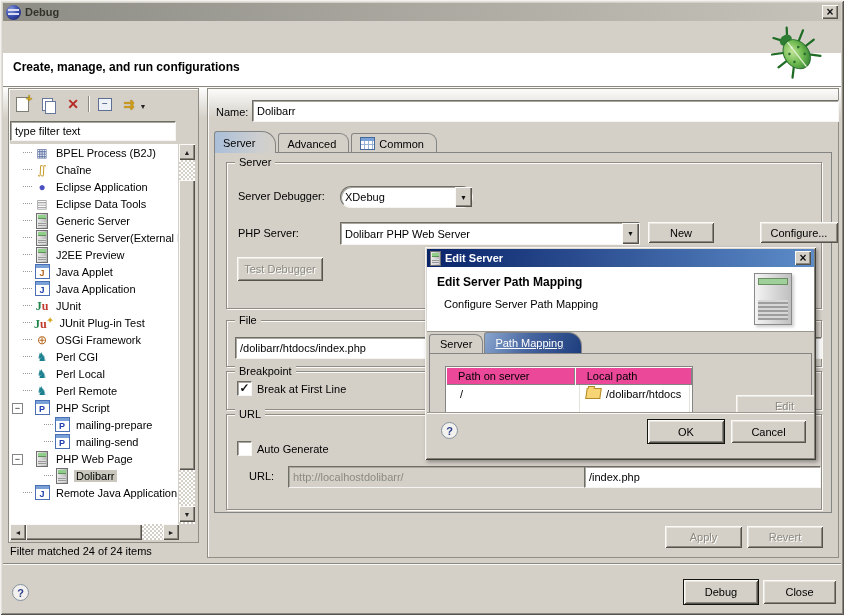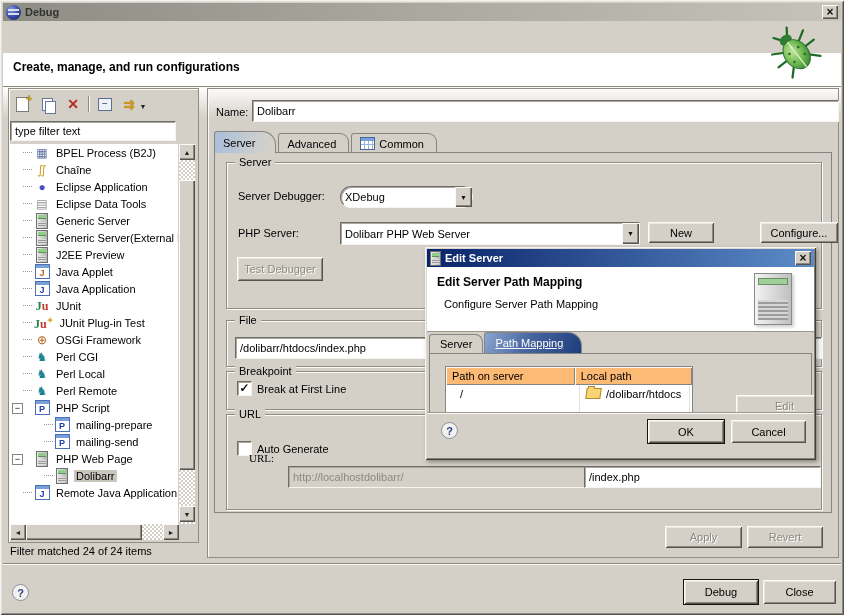--- a/index.html
+++ b/index.html
@@ -90,21 +90,21 @@
   .big-server{position:absolute;right:22px;top:6px;width:36px;height:50px;background:linear-gradient(90deg,#f4f4f4,#bfbfbf);border:1px solid #8a8a8a;box-shadow:2px 2px 3px rgba(0,0,0,.2);}
   .big-server::before{content:"";position:absolute;left:3px;right:3px;top:4px;height:5px;background:#9fd09a;border:1px solid #6b8f63;}
   .big-server::after{content:"";position:absolute;left:3px;right:3px;bottom:4px;height:20px;background:repeating-linear-gradient(#d6d6d6 0 2px,#9d9d9d 2px 4px);}
   .dtabs{position:absolute;left:4px;top:86px;height:20px;display:flex;align-items:flex-end;}
   .dtab{height:18px;display:flex;align-items:center;padding:0 10px;border:1px solid #848484;border-bottom:none;border-radius:3px 8px 0 0;background:#d4d0c8;margin-right:1px;}
   .dtab.selblue{height:20px;background:linear-gradient(115deg,#8aa7cf 0%,#47659f 45%,#1d3d7d 100%);color:#fff;border-radius:3px 14px 0 0;padding-right:18px;text-decoration:underline;z-index:2;}
   .dclip{position:absolute;left:2px;top:106px;right:2px;height:59px;overflow:hidden;}
   .dtabarea{position:absolute;left:2px;top:0;right:2px;height:80px;border:1px solid #848484;}
   .pmtable{position:absolute;left:18px;top:13px;width:246px;border:1px solid #848484;background:#fff;height:46px;overflow:hidden;}
   .pmhead{display:flex;height:18px;}
-  .pmhc{background:#fdba74;box-shadow:inset 1px 1px 0 #fbfaf7, inset -1px -1px 0 #848484;display:flex;align-items:center;padding:0 6px;box-sizing:border-box;}
+  .pmhc{background:#ec4899;box-shadow:inset 1px 1px 0 #fbfaf7, inset -1px -1px 0 #848484;display:flex;align-items:center;padding:0 12px;box-sizing:border-box;}
   .pmtr{display:flex;height:17px;background:#fff;}
   .pmtd{display:flex;align-items:center;padding:0 6px;box-sizing:border-box;border-right:1px solid #e4e2da;white-space:nowrap;overflow:hidden;}
   .ic-folder{width:13px;height:9px;background:#f7d574;border:1px solid #b08a28;position:relative;transform:skewX(-8deg);margin-right:5px;flex:0 0 auto;}
   .ic-folder::before{content:"";position:absolute;top:-3px;left:0;width:5px;height:2px;background:#f7d574;border:1px solid #b08a28;border-bottom:none;}
   .dfooter{position:absolute;left:2px;top:165px;right:2px;bottom:2px;background:#d4d0c8;border-top:1px solid #9a988e;box-shadow:inset 0 1px 0 #fbfaf7;}
   .helpcirc{position:absolute;width:15px;height:15px;border-radius:50%;border:1px solid #84919f;color:#2b3f8c;background:#f2f1ed;display:flex;align-items:center;justify-content:center;font-size:11px;font-weight:bold;}
 
   .statusline{position:absolute;left:10px;top:545px;}
   .ic-server.small-title{width:9px;height:13px;margin-right:4px;}
 </style>
@@ -425,21 +425,21 @@
     <span class="legend">Breakpoint</span>
   </div>
   <div class="checkbox checked" style="left:237px;top:381px;"></div>
   <div class="lbl" style="left:257px;top:383px;">Break at First Line</div>
 
   <div class="grp" style="left:226px;top:414px;width:594px;height:94px;">
     <span class="legend">URL</span>
   </div>
   <div class="checkbox" style="left:237px;top:441px;"></div>
   <div class="lbl" style="left:257px;top:443px;">Auto Generate</div>
-  <div class="lbl" style="left:249px;top:452px;font-family:Liberation Serif, serif;">URL:</div>
+  <div class="lbl" style="left:249px;top:470px;">URL:</div>
   <div class="tinput disabled" style="left:288px;top:466px;width:287px;height:20px;">
       <span>http://localhostdolibarr/</span>
     </div>
   <div class="tinput" style="left:584px;top:466px;width:227px;height:20px;">
       <span>/index.php</span>
     </div>
 
   <div class="btn disabled" style="left:665px;top:526px;width:77px;height:22px;">Apply</div>
   <div class="btn disabled" style="left:747px;top:526px;width:76px;height:22px;">Revert</div>
 

